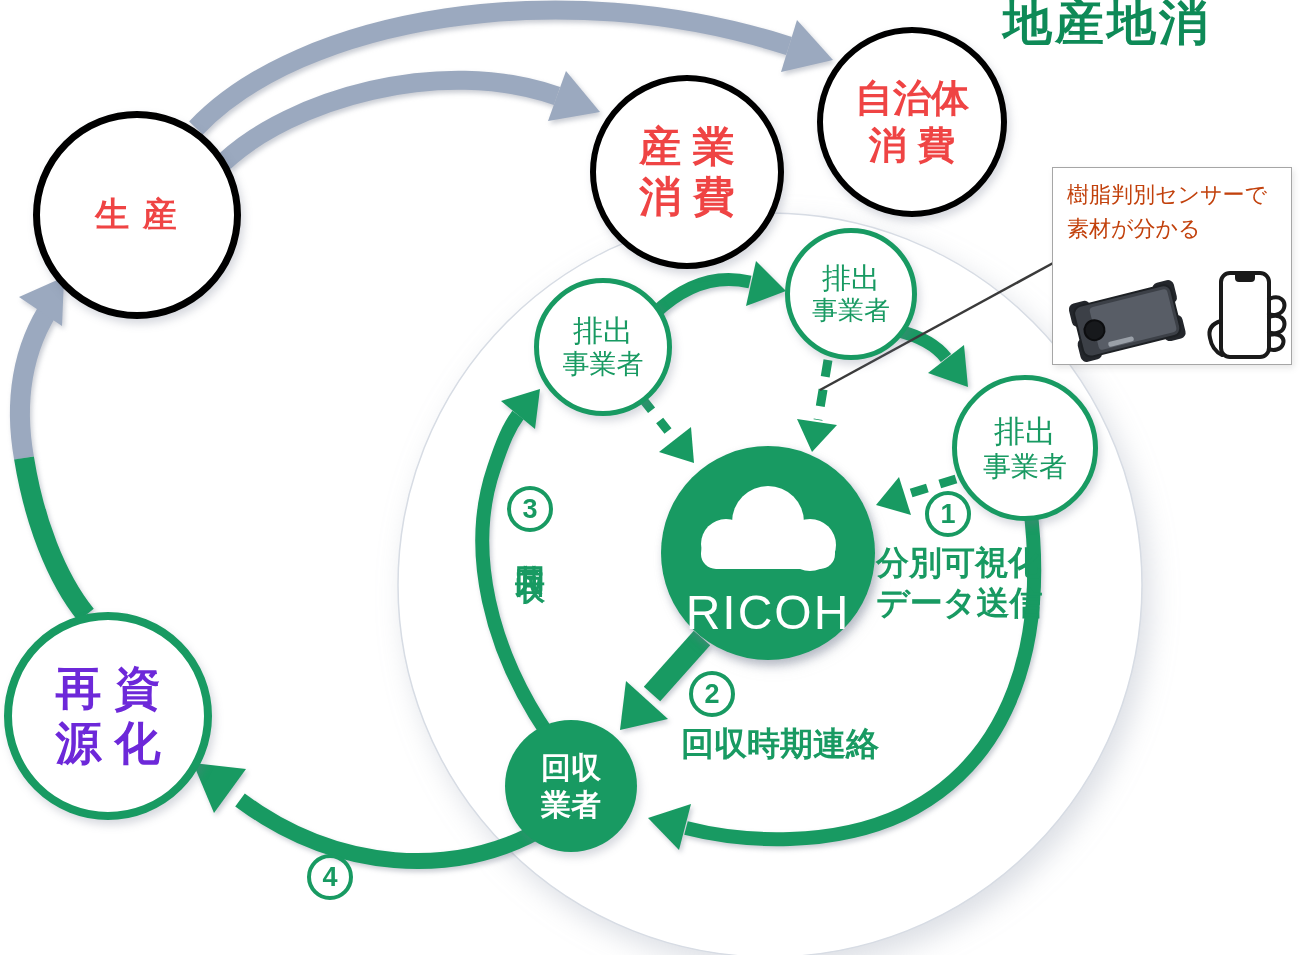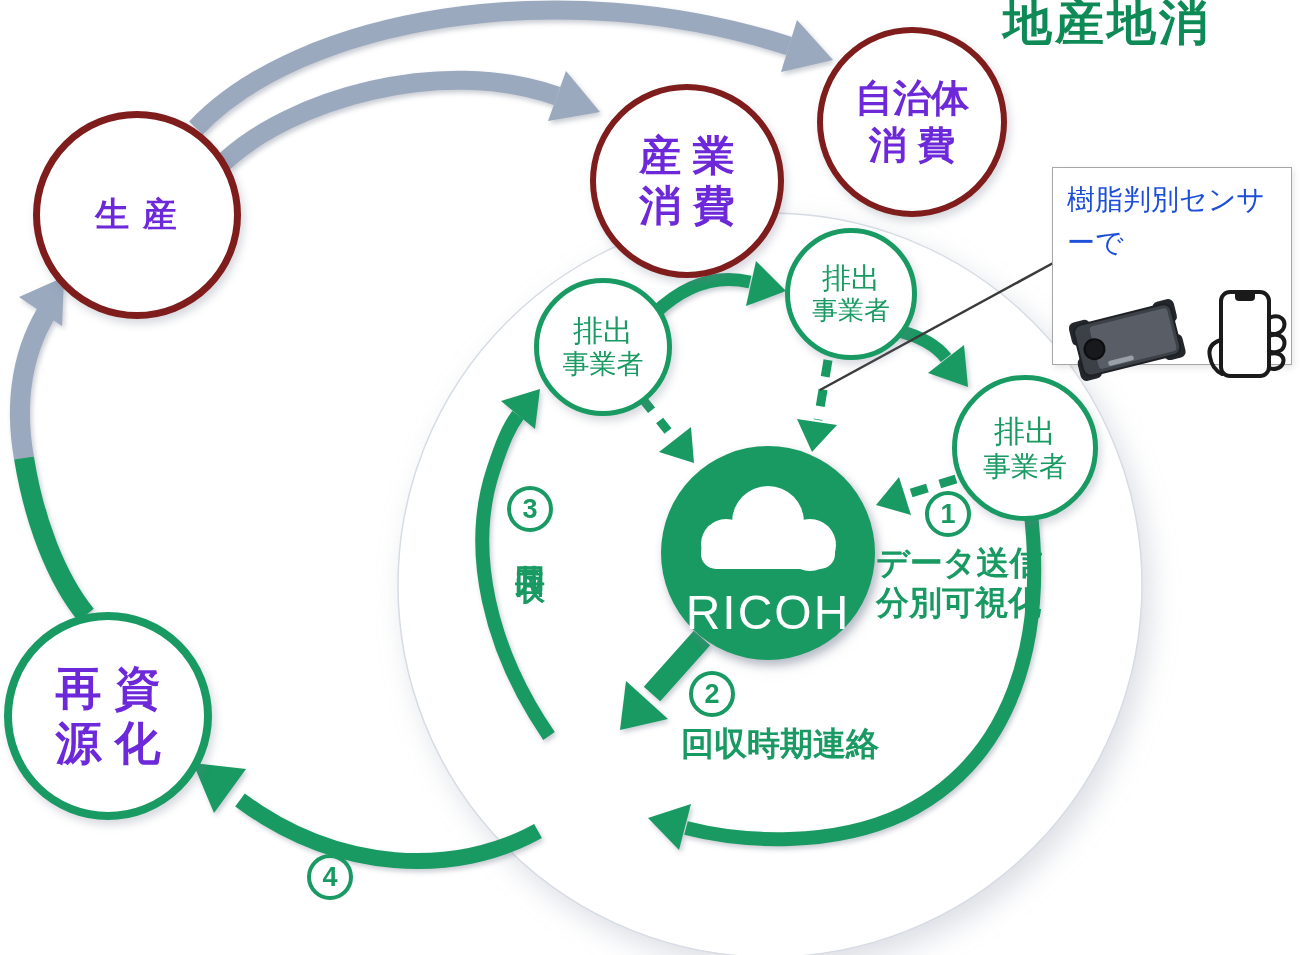--- a/index.html
+++ b/index.html
@@ -5,38 +5,38 @@
   html,body{margin:0;padding:0;background:#ffffff;}
   body{font-family:"Liberation Sans","DejaVu Sans",sans-serif;}
   #stage{position:relative;width:1300px;height:955px;overflow:hidden;background:#ffffff;padding-left:48px;}
   #arrows{position:absolute;left:0;top:0;width:1300px;height:955px;}
   .shadowed{filter:drop-shadow(2px 3px 2.5px rgba(100,110,130,.35));}
   .softshadow{filter:drop-shadow(3px 5px 5px rgba(110,120,140,.30));}
 
   .node{position:absolute;border-radius:50%;background:#fff;display:flex;flex-direction:column;
         align-items:center;justify-content:center;text-align:center;
         box-shadow:3px 5px 8px rgba(110,120,140,.28);}
-  .gray-node{border:7px solid #7f1d1d;color:#6d28d9;font-weight:bold;}
+  .gray-node{border:7px solid #000000;color:#ef4444;font-weight:bold;}
   .green-node{border:5px solid #189A62;color:#189A62;font-weight:normal;}
   .fill-node{background:#189A62;color:#ffffff;font-weight:bold;border:none;}
 
   .line{display:block;}
 
   .step-num{position:absolute;width:46px;height:46px;border:4px solid #189A62;border-radius:50%;
             color:#189A62;font-weight:bold;font-size:27px;display:flex;align-items:center;
             justify-content:center;background:rgba(255,255,255,.0);box-sizing:border-box;}
   .step-label{position:absolute;color:#189A62;font-weight:bold;font-size:33px;line-height:1.2;
               white-space:nowrap;}
 
   #title{position:absolute;left:1003px;top:-10px;font-size:49px;font-weight:bold;
          letter-spacing:3px;color:#0E8A57;white-space:nowrap;}
 
   #callout{position:absolute;left:1052px;top:167px;width:240px;height:198px;background:#ffffff;
            border:1px solid #a6a6a6;box-sizing:border-box;box-shadow:2px 3px 6px rgba(120,120,120,.18);}
-  #callout .callout-text{margin:10px 0 15px 14px;font-size:28px;line-height:1.55;color:#1d4ed8;}
+  #callout .callout-text{margin:10px 0 15px 14px;font-size:22px;line-height:1.55;color:#c2410c;}
   #callout .callout-row{display:flex;align-items:center;justify-content:space-between;
                         padding:4px 10px 0 6px;}
 
   #ricoh-label{position:absolute;left:0;right:0;bottom:20px;color:#fff;
                font-size:48px;letter-spacing:2px;font-weight:normal;}
   #cloud-wrap{position:absolute;left:27px;top:34px;}
 
   .vtext{writing-mode:vertical-rl;text-orientation:upright;}
 </style>
 </head>
@@ -95,21 +95,21 @@
 
     <line x1="1055" y1="262" x2="820" y2="390" stroke="#3a3a3a" stroke-width="2.5"></line>
   </svg>
 
   <div id="title">地産地消</div>
 
   <div class="node gray-node" style="left:33px;top:111px;width:194px;height:194px;font-size:34px;letter-spacing:2px;">
     <span class="line">生 産</span>
   </div>
 
-  <div class="node gray-node" style="left:590px;top:84px;width:182px;height:182px;font-size:42px;line-height:1.2;border-width:6px;">
+  <div class="node gray-node" style="left:590px;top:75px;width:182px;height:182px;font-size:42px;line-height:1.2;border-width:6px;">
     <span class="line">産 業</span>
     <span class="line">消 費</span>
   </div>
 
   <div class="node gray-node" style="left:817px;top:27px;width:178px;height:178px;font-size:38px;line-height:1.25;border-width:6px;">
     <span class="line">自治体</span>
     <span class="line">消 費</span>
   </div>
 
   <div class="node gray-node" style="left:4px;top:612px;width:192px;height:192px;font-size:46px;line-height:1.2;border:8px solid #189A62;color:#6d28d9;">
@@ -125,52 +125,57 @@
   <div class="node green-node" style="left:785px;top:228px;width:122px;height:122px;font-size:29px;line-height:1.15;">
     <span class="line">排出</span>
     <span class="line" style="font-size:26px;">事業者</span>
   </div>
 
   <div class="node green-node" style="left:952px;top:375px;width:136px;height:136px;font-size:31px;line-height:1.2;">
     <span class="line">排出</span>
     <span class="line" style="font-size:28px;">事業者</span>
   </div>
 
+  <div class="node fill-node" style="left:505px;top:720px;width:132px;height:132px;font-size:30px;line-height:1.25;">
+    <span class="line">回収</span>
+    <span class="line">業者</span>
+  </div>
 
   <div class="node fill-node softshadow" style="left:661px;top:446px;width:214px;height:214px;">
     <div id="cloud-wrap">
       <svg width="160" height="100" viewBox="0 0 160 100">
         <g fill="#ffffff">
           <circle cx="38" cy="64" r="25"></circle>
           <circle cx="80" cy="42" r="36"></circle>
           <circle cx="122" cy="65" r="26"></circle>
           <rect x="13" y="58" width="134" height="31" rx="15"></rect>
         </g>
       </svg>
     </div>
     <div id="ricoh-label">RICOH</div>
   </div>
 
   <div class="step-num" style="left:925px;top:491px;">1</div>
   <div class="step-label" style="left:876px;top:543px;">
+    <span class="line">分別可視化</span>
     <span class="line">データ送信</span>
-    <span class="line">分別可視化</span>
   </div>
 
   <div class="step-num" style="left:689px;top:671px;">2</div>
   <div class="step-label" style="left:681px;top:724px;">回収時期連絡</div>
 
   <div class="step-num" style="left:507px;top:486px;">3</div>
   <div class="step-label vtext" style="left:512px;top:540px;font-size:30px;letter-spacing:3px;">共同回収</div>
 
   <div class="step-num" style="left:307px;top:854px;">4</div>
 
   <div id="callout">
     <div class="callout-text">
       <span class="line">樹脂判別センサーで</span>
+      <span class="line">素材が分かる</span>
     </div>
     <div class="callout-row">
       <span>
         <svg width="136" height="104" viewBox="0 0 136 104">
           <g transform="rotate(-14 68 55)">
             <rect x="14" y="26" width="22" height="24" rx="6" fill="#23262b"></rect>
             <rect x="14" y="62" width="22" height="24" rx="6" fill="#23262b"></rect>
             <rect x="100" y="26" width="22" height="24" rx="6" fill="#23262b"></rect>
             <rect x="100" y="62" width="22" height="24" rx="6" fill="#23262b"></rect>
             <rect x="18" y="30" width="100" height="52" rx="8" fill="#3c4047" stroke="#1d2024" stroke-width="2"></rect>

